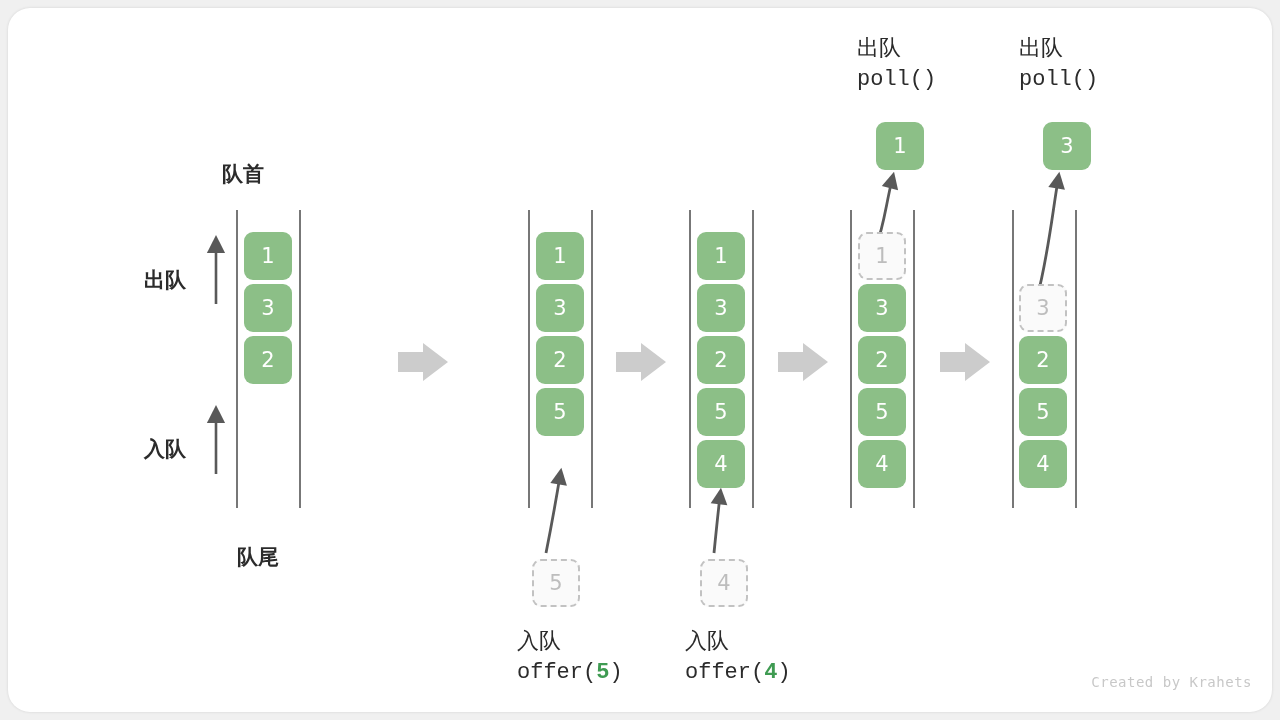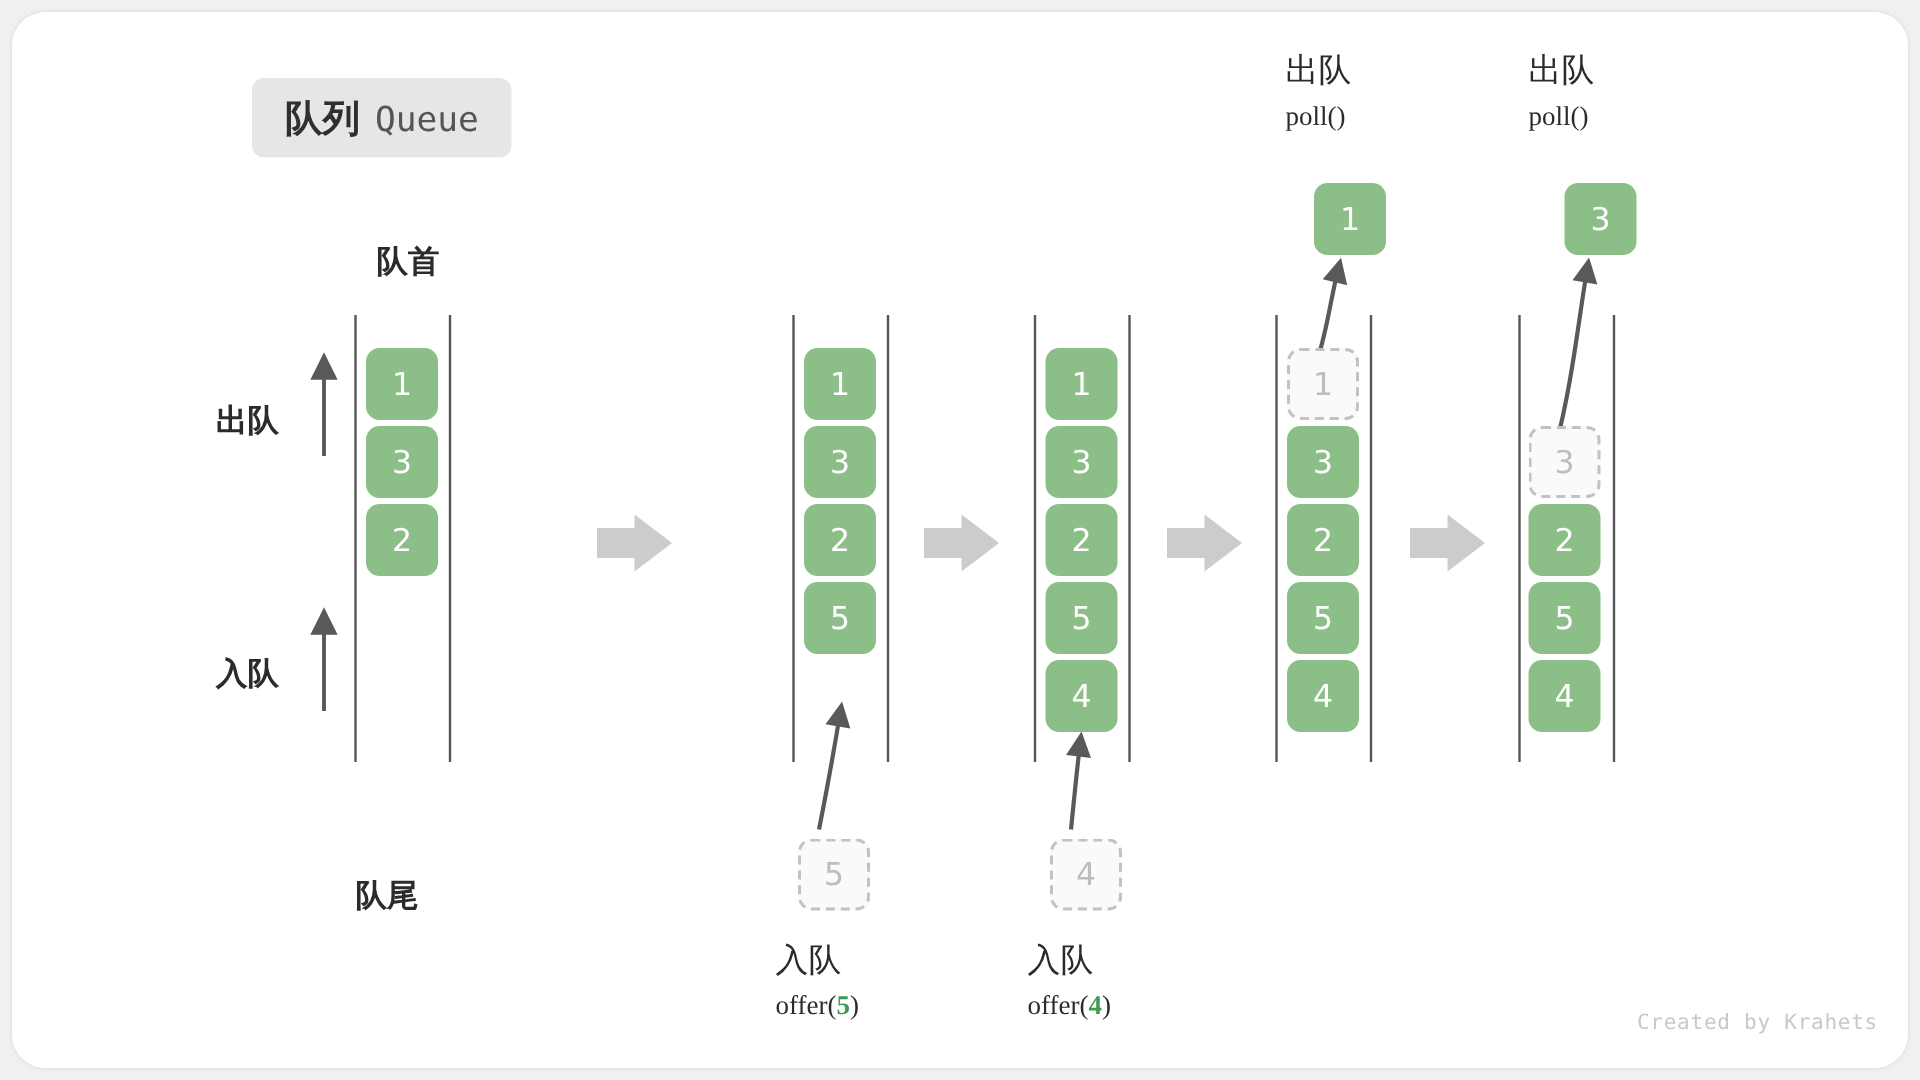--- a/index.html
+++ b/index.html
@@ -71,22 +71,22 @@
   }
   .op-label .cn {
     display: block;
     font-family: "DejaVu Sans", "Liberation Sans", sans-serif;
     font-size: 22px;
     color: #2b2b2b;
     line-height: 1.45;
   }
   .op-label .code {
     display: block;
-    font-family: Liberation Serif, serif;
-    font-size: 18px;
+    font-family: Liberation Mono, monospace;
+    font-size: 22px;
     color: #2b2b2b;
     line-height: 1.45;
   }
   .op-label .code .num { color: #3f9b52; font-weight: 700; }
 
   
   .cell {
     width: 48px;
     height: 48px;
     border-radius: 9px;
@@ -124,28 +124,24 @@
     letter-spacing: 0.5px;
     white-space: nowrap;
   }
 </style>
 </head>
 <body>
 
 <div id="stage">
   <div id="card">
 
-    <div class="abs" id="title-badge">
-      <span class="cn">队列</span>
-      <span class="en">Queue</span>
-    </div>
-
-    <div class="abs cn-bold" style="left:243px; top:152px;">队首</div>
-
-    <div class="abs cn-bold" style="left:229px; top:535px;margin-top:40px;">队尾</div>
+
+    <div class="abs cn-bold" style="left:214px; top:152px;">队首</div>
+
+    <div class="abs cn-bold" style="left:229px; top:535px;">队尾</div>
 
     <div class="abs cn-bold" style="left:136px; top:258px;">出队</div>
 
     <div class="abs cn-bold" style="left:136px; top:427px;">入队</div>
 
     <svg id="vec" viewBox="0 0 1264 704">
       <defs>
         <marker id="mk-thin" markerWidth="9" markerHeight="9" refX="4.5" refY="4.5" orient="auto" markerUnits="strokeWidth">
           <path d="M1,1 L8,4.5 L1,8 z" fill="#595959"></path>
         </marker>

